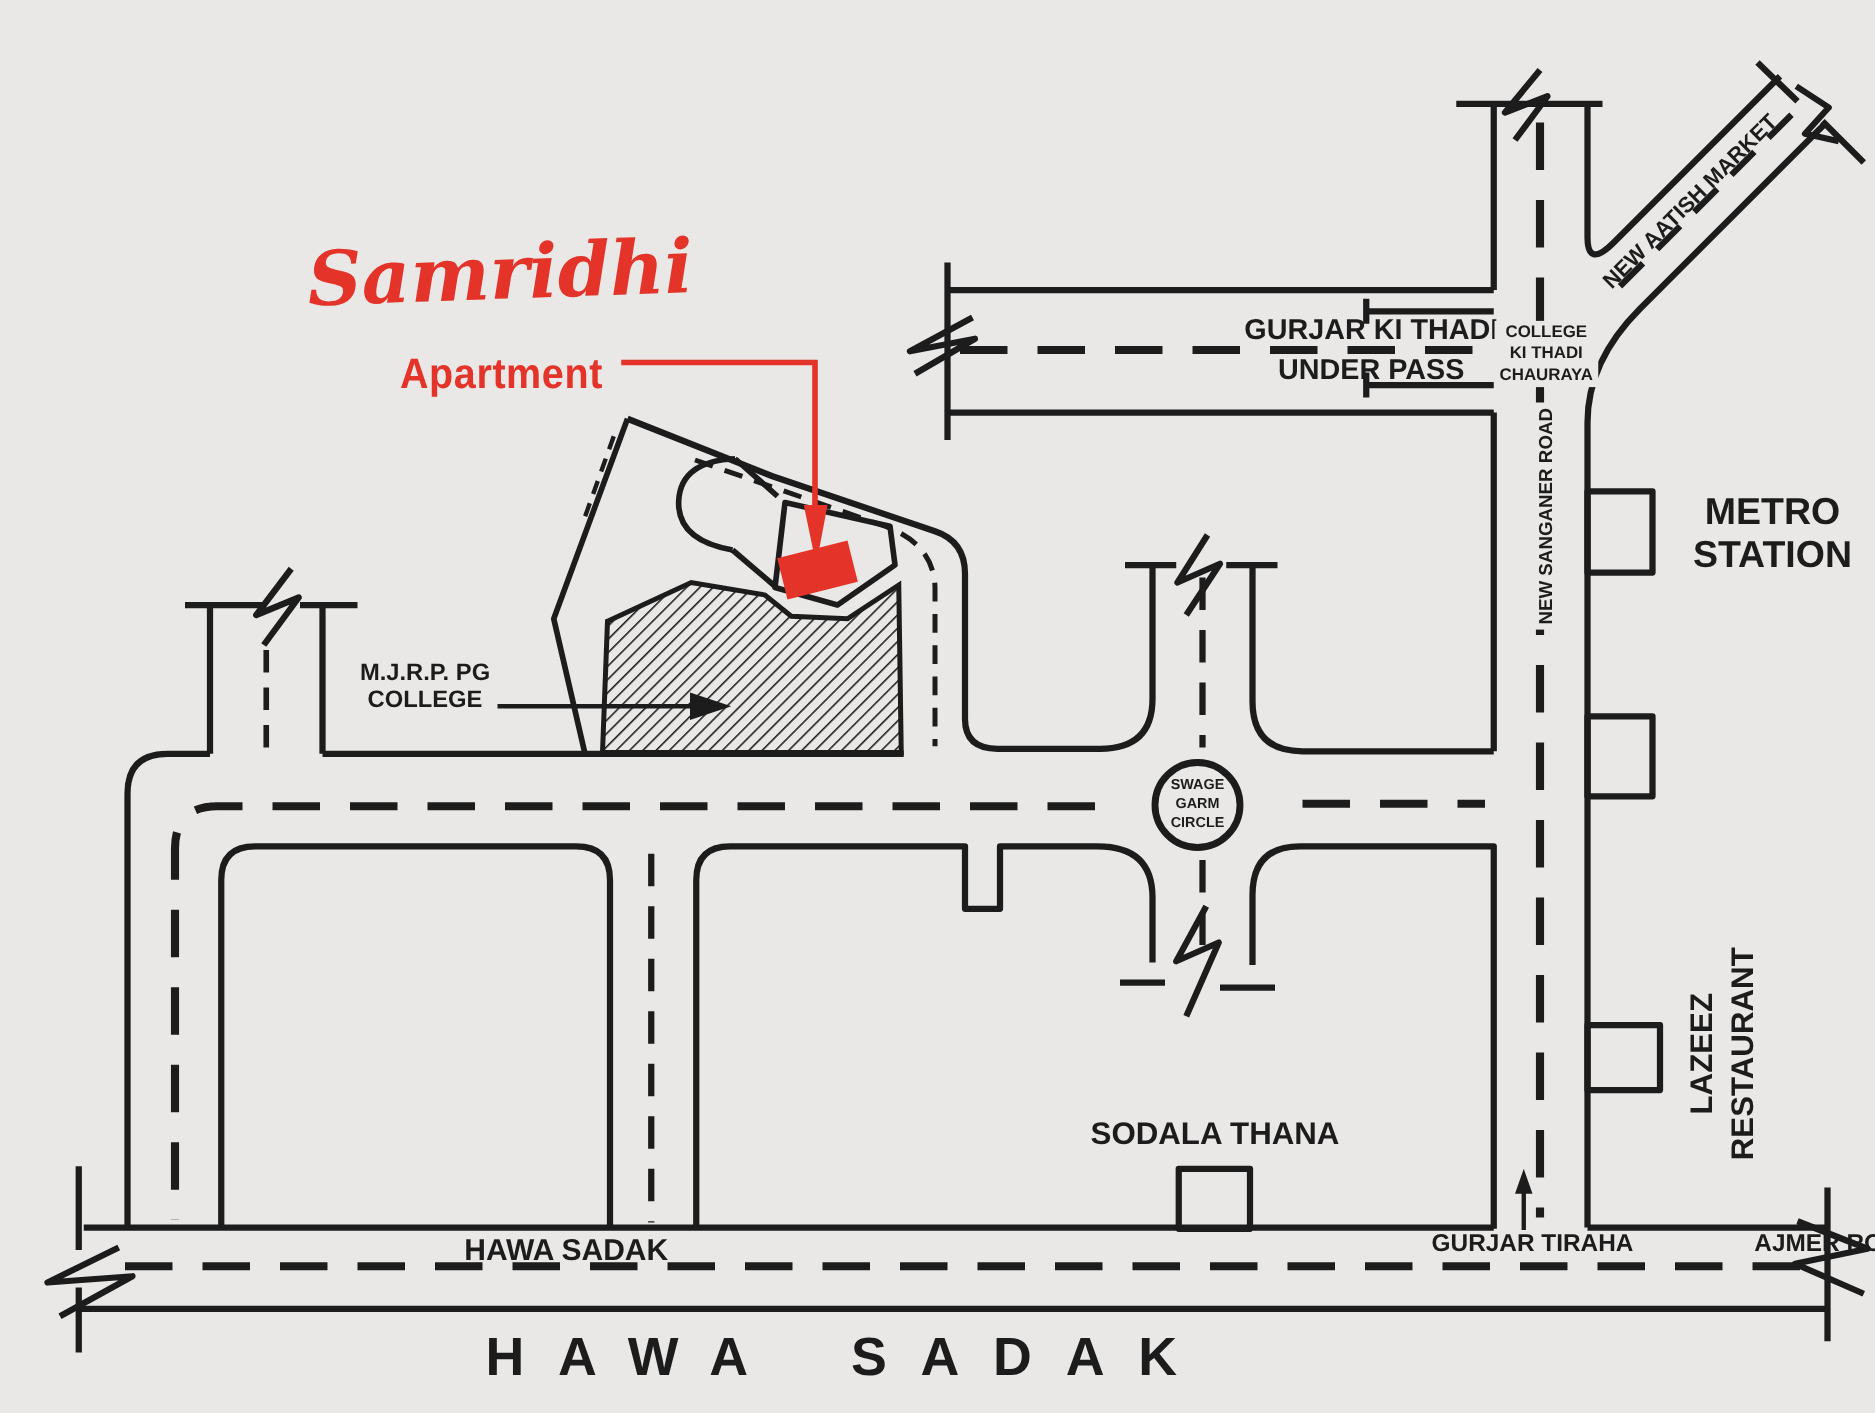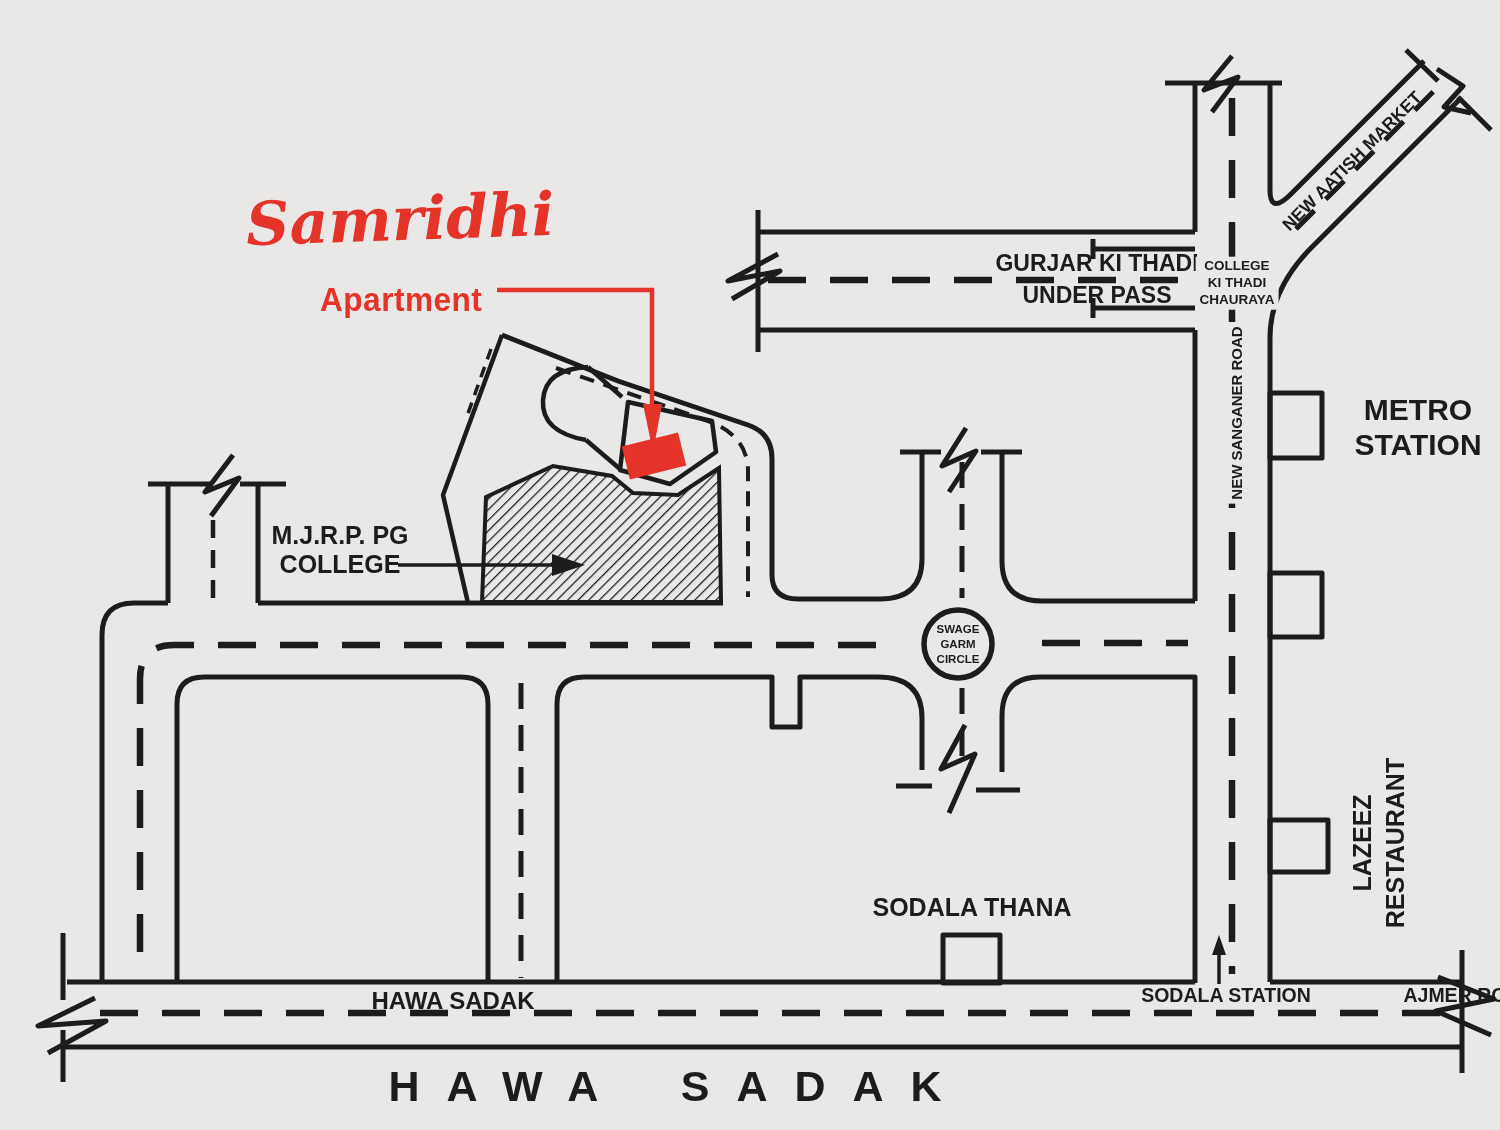--- a/index.html
+++ b/index.html
@@ -197,34 +197,34 @@
     <span>STATION</span>
   </div>
 
 
 
   <div class="lbl rot90" style="left:1378px;top:843px;font-size:25px;line-height:1.3;">
     <span>LAZEEZ</span>
     <span>RESTAURANT</span>
   </div>
 
-  <div class="lbl" style="left:340px;top:550px;font-size:25px;">
+  <div class="lbl" style="left:340px;top:550px;font-size:19px;">
     <span>M.J.R.P. PG</span>
     <span>COLLEGE</span>
   </div>
 
   <div class="lbl" style="left:958px;top:644px;font-size:11.5px;line-height:1.3;">
     <span>SWAGE</span>
     <span>GARM</span>
     <span>CIRCLE</span>
   </div>
 
   <div class="lbl" style="left:972px;top:908px;font-size:25px;">SODALA THANA</div>
 
   <div class="lbl" style="left:453px;top:1001px;font-size:24px;">HAWA SADAK</div>
 
-  <div class="lbl" style="left:1226px;top:995px;font-size:19.5px;">SODALA STATION</div>
+  <div class="lbl" style="left:1226px;top:995px;font-size:19.5px;">GURJAR TIRAHA</div>
 
   <div class="lbl" style="left:1438px;top:995px;font-size:19.5px;margin-left:31px;">AJMER ROAD</div>
 
   <div class="lbl big-road" style="left:665px;top:1086px;">HAWA SADAK</div>
 
 </div>
 
 </body></html>

